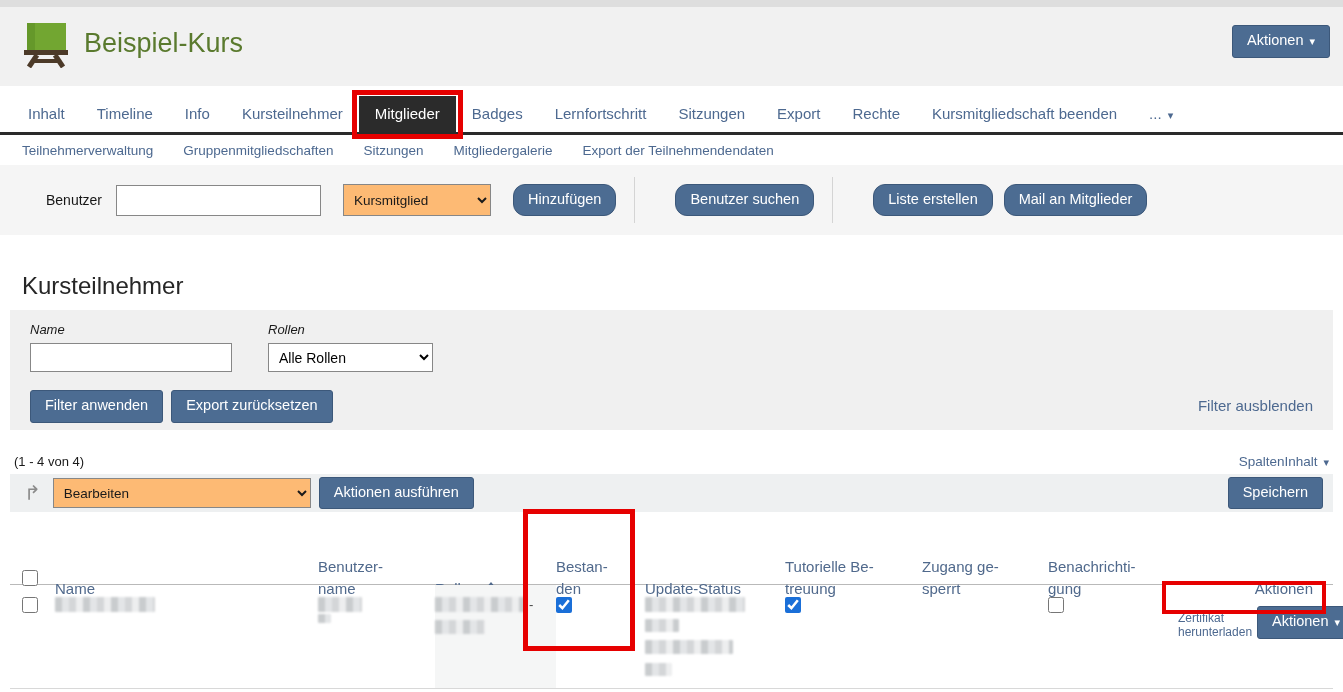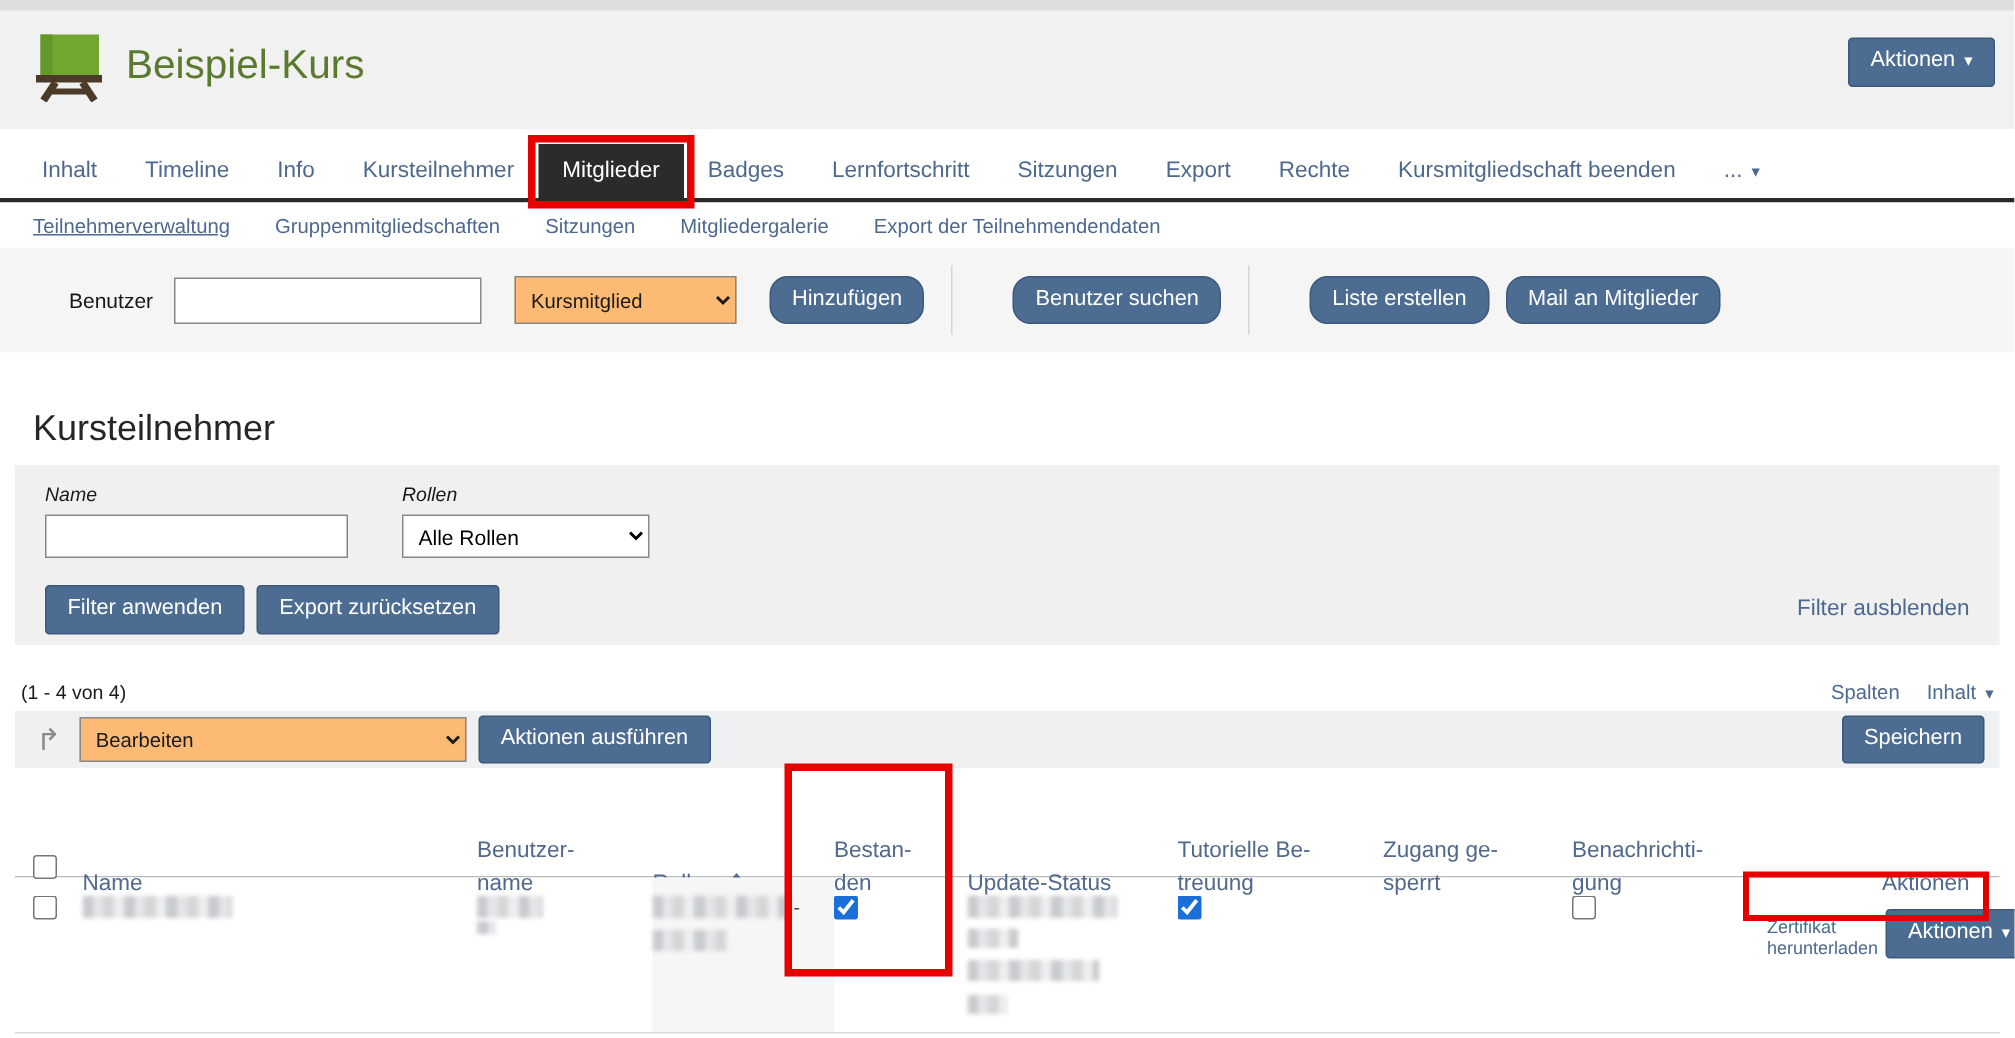--- a/index.html
+++ b/index.html
@@ -21,21 +21,21 @@
   }
   .caret { font-family:"DejaVu Sans", sans-serif; font-size:11px; margin-left:6px; }
   .lnk { color:#4d6990; cursor:pointer; text-decoration:none; }
   
   .tabsrow { height:49px; border-bottom:3px solid #2a2a2a; display:flex; align-items:flex-end; padding-left:12px; background:#fff; }
   .tab { padding:9px 16px 10px; font-size:15px; color:#4d6990; cursor:pointer; white-space:nowrap; }
   .tab-active-wrap { position:relative; }
   .tab.active { background:#2b2b2b; color:#fff; }
   .subtabs { height:30px; display:flex; align-items:center; padding-left:22px; gap:30px; font-size:13.5px; background:#fff; }
   .subtab { color:#4d6990; cursor:pointer; white-space:nowrap; }
-  .subtab.active { text-decoration:underline; }
+  .subtab.active { }
   
   .toolbar1 { height:70px; background:#f5f5f5; display:flex; align-items:center; padding-left:22px; }
   .toolbar1 label { font-size:14px; color:#161616; margin-right:14px;margin-left:24px; }
   .tinput { width:205px; height:31px; border:1px solid #878787; background:#fff; padding:0 8px; font-size:13.5px; font-family:inherit; }
   .tselect { height:32px; border:1px solid #878787; background:#fdba74; font-size:13.5px; font-family:inherit; padding:0 6px; color:#1a1a1a; }
   .sel-role { width:148px; margin-left:22px; }
   .toolbar1 .btn { margin-left:22px;border-radius:12px; }
   .vsep { width:1px; height:46px; background:#d4d4d4; margin:0 18px; }
   .grp { display:flex; align-items:center; }
   .grp .btn + .btn { margin-left:11px; }
@@ -44,21 +44,21 @@
   .filterpanel { margin:0 10px; height:120px; background:#f0f0f0; padding:12px 20px; position:relative; }
   .flabel { font-style:italic; font-size:13px; color:#1a1a1a; display:block; margin-bottom:6px; }
   .fields { display:flex; gap:36px; }
   .finput { width:202px; height:29px; border:1px solid #878787; background:#fff; padding:0 8px; font-size:13.5px; font-family:inherit; }
   .fselect { width:165px; height:29px; border:1px solid #878787; background:#fff; font-size:14px; font-family:inherit; padding:0 6px; }
   .fbtns { margin-top:18px; display:flex; gap:8px; }
   .filter-hide { position:absolute; right:20px; bottom:16px; font-size:15px; }
   
   .tablewrap { margin:18px 10px 0; position:relative; }
   .countrow { height:26px; display:flex; justify-content:space-between; align-items:center; padding:0 4px 0 4px; font-size:13px; color:#1a1a1a; }
-  .countrow .right { display:flex; gap:18px; font-size:13.5px; }
+  .countrow .right { display:flex; font-size:13.5px; }
   .toolbar2 { height:38px; background:#eef0f1; display:flex; align-items:center; padding:0 10px; }
   .pipe-arrow { font-family:"DejaVu Sans", sans-serif; font-size:20px; color:#8b8b8b; margin:0 12px 0 4px; }
   .sel-bulk { width:258px; height:30px; }
   .toolbar2 .btn { margin-left:8px; }
   .toolbar2 .spacer { flex:1; }
   .tgrid { display:grid; grid-template-columns:33px 263px 117px 121px 89px 140px 137px 126px 130px 1fr; padding-left:12px; }
   .thead { height:73px; border-bottom:1px solid #b9b9b9; align-items:end; color:#50698c; font-size:15px; line-height:1.45; }
   .hcell { padding-bottom:13px; }
   .hwrap { display:inline-block; }
   .w-bn { max-width:80px; } .w-bd { max-width:55px; } .w-tb { max-width:94px;margin-top:44px; } .w-zg { max-width:82px; } .w-bg { max-width:100px; }

